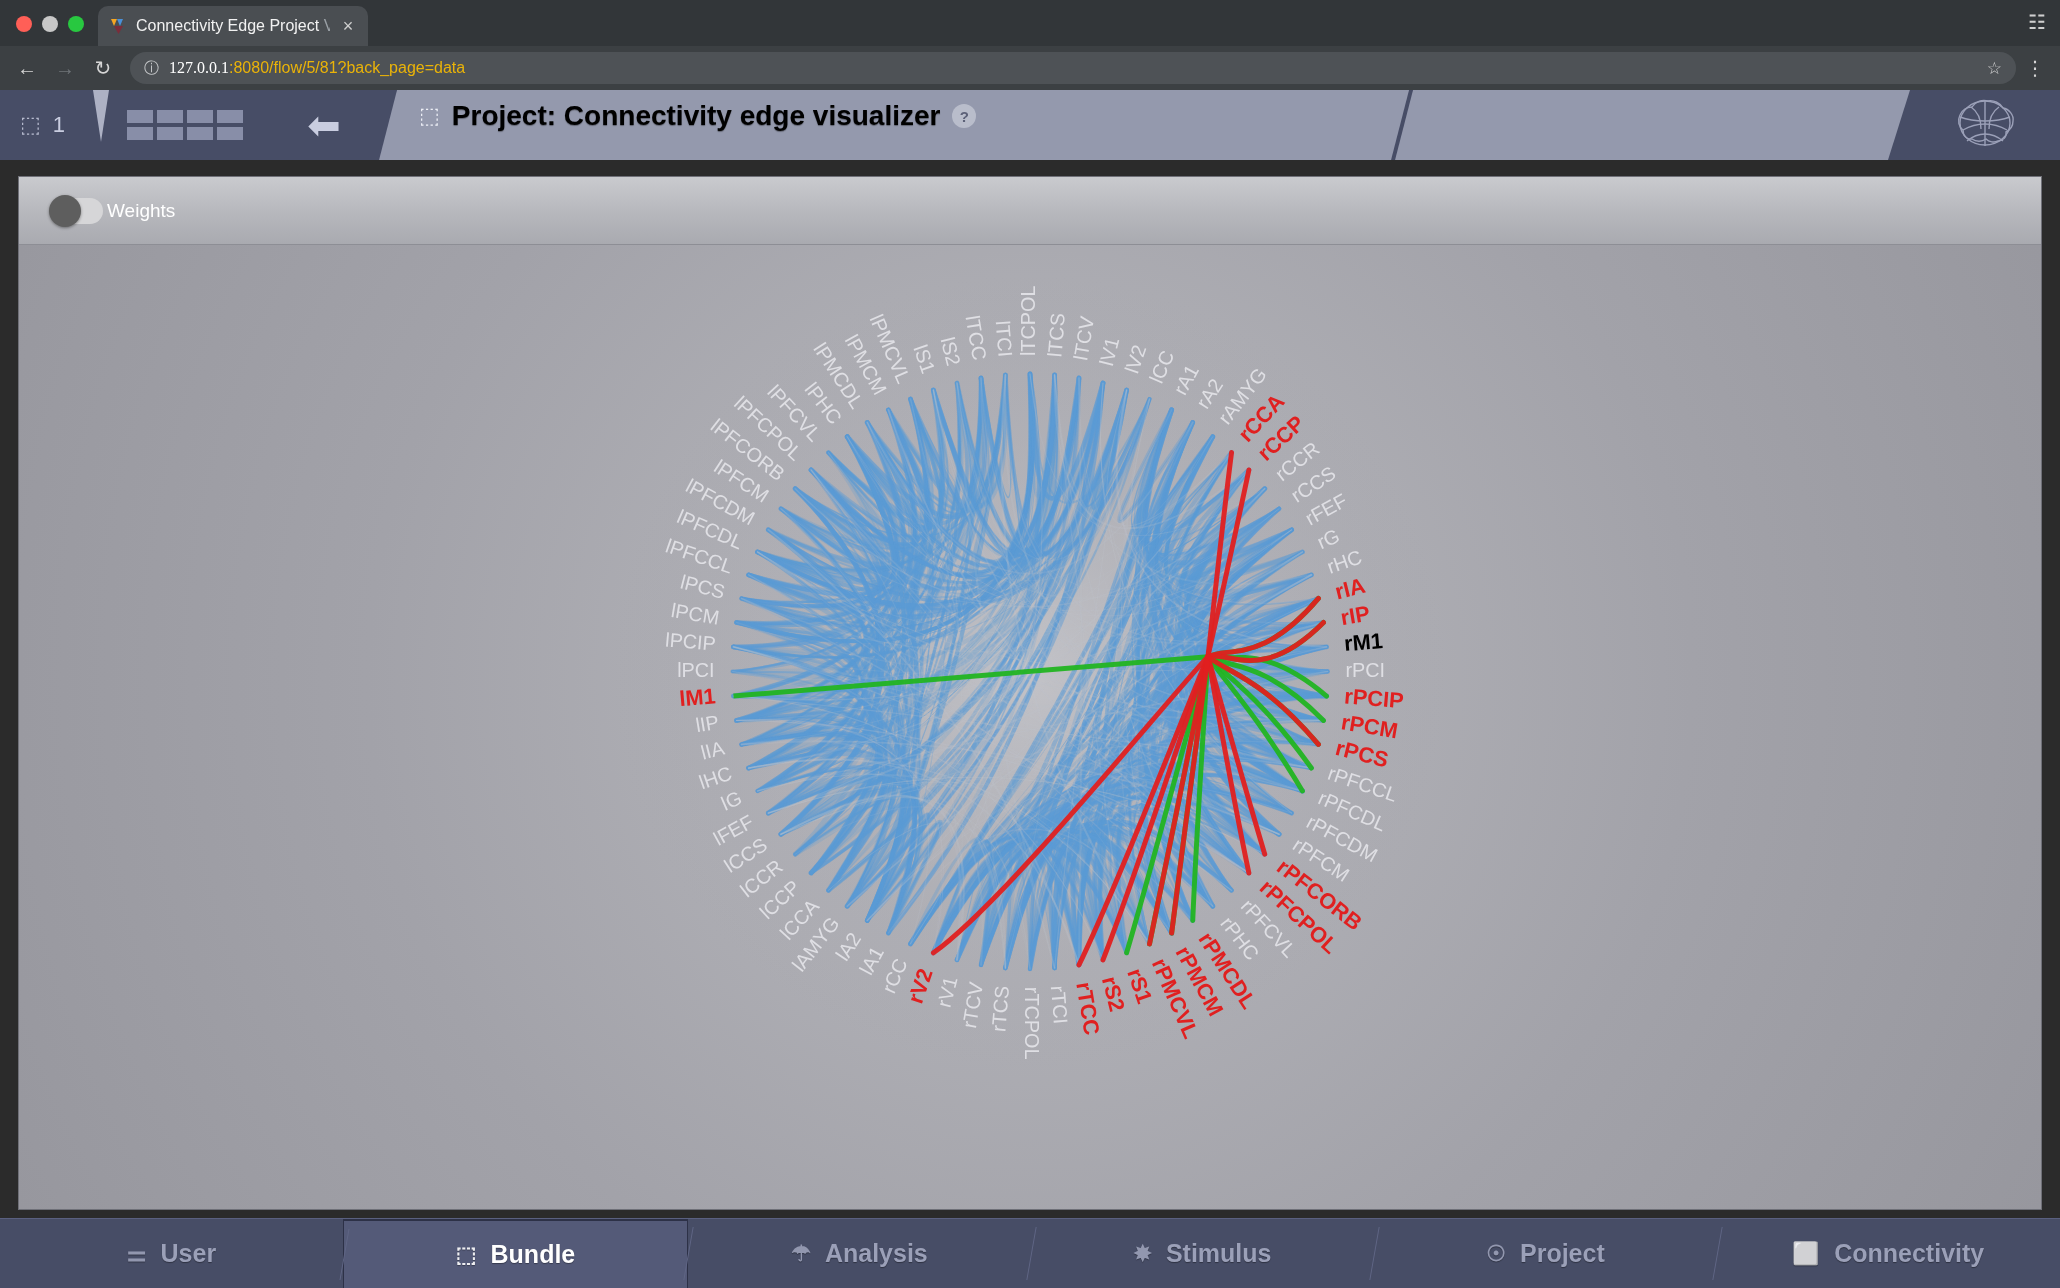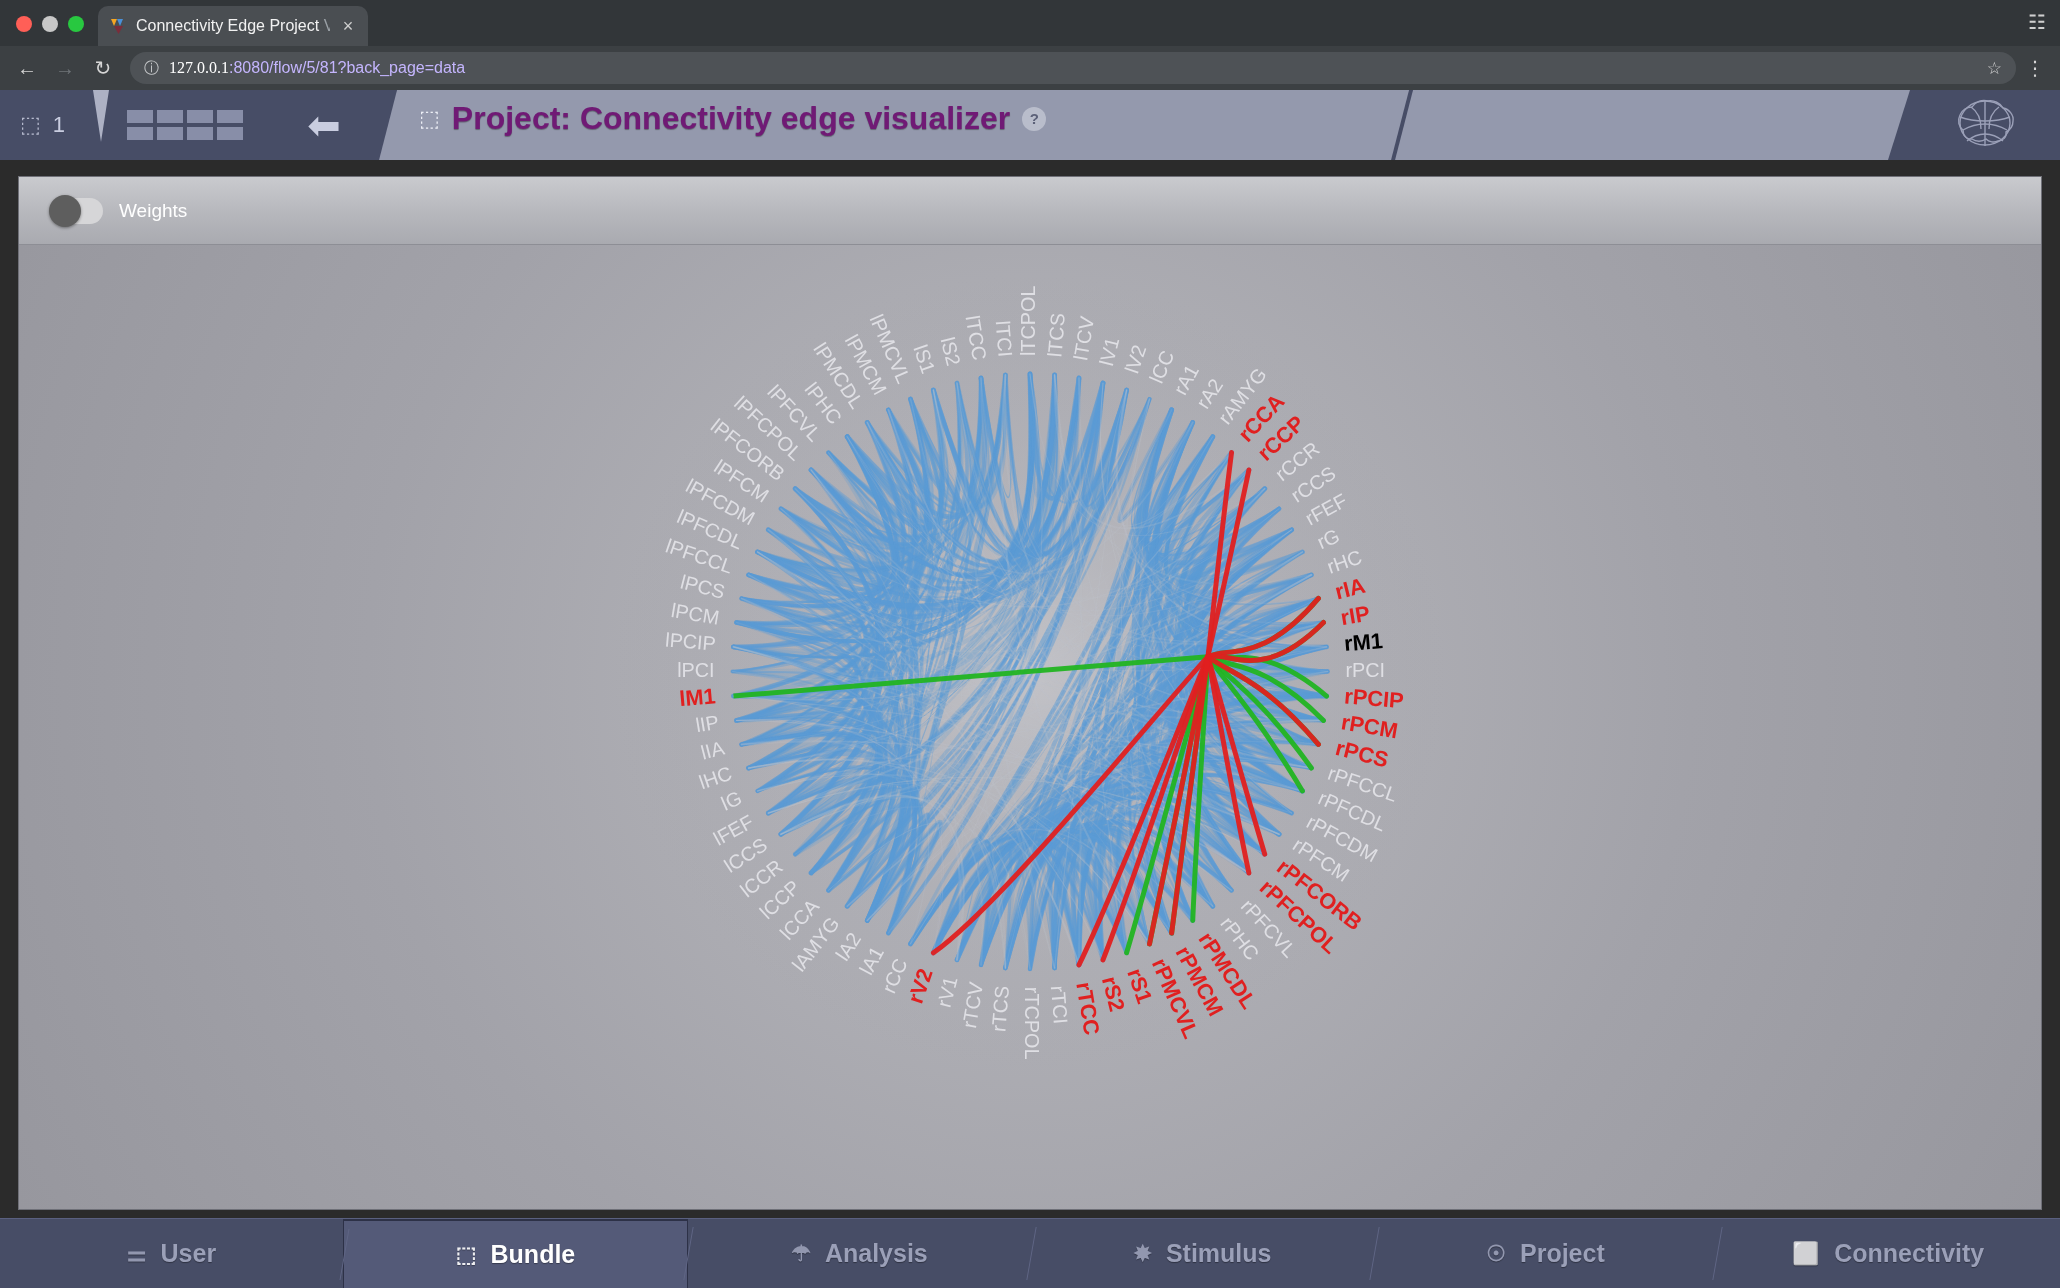--- a/index.html
+++ b/index.html
@@ -60,21 +60,21 @@
   }
   .nav-btn.disabled { color: #6f7478; }
   #omnibox {
     flex: 1 1 auto; height: 32px; background: #4e5256;
     border-radius: 16px; display: flex; align-items: center;
     gap: 10px; padding: 0 14px; margin-left: 6px;
   }
   #omnibox-secure-icon { color: #c6c8ca; font-size: 15px; }
   #omnibox-url { font-size: 16px; color: #f1f1f1; white-space: nowrap; }
   #omnibox-url .host { color: #ffffff; font-family: Liberation Serif, serif; }
-  #omnibox-url .path { color: #c4b5fd; text-align: center; }
+  #omnibox-url .path { color: #eab308; text-align: center; }
   #omnibox-star { color: #d0d0d0; font-size: 17px; margin-left: auto; }
   #browser-menu { color: #d6d6d6; font-size: 20px; width: 30px; text-align: center; }
 
   
   #app-header {
     height: 70px; background: #474d66;
     display: flex; align-items: stretch; position: relative;
   }
   #doc-count {
     display: flex; align-items: center; gap: 12px;
@@ -102,21 +102,21 @@
   #back-arrow { color: #c9cde0; font-size: 40px; line-height: 1; }
 
   #title-panel {
     flex: 0 0 1030px; background: #9499ad;
     clip-path: polygon(18px 0, 100% 0, calc(100% - 18px) 100%, 0 100%);
     padding: 10px 0 0 40px; color: #fff;
   }
   #title-line { display: flex; align-items: center; gap: 12px; }
   #title-doc-icon { font-size: 22px; color: #eceef5; }
   #project-title {
-    font-size: 32px; font-weight: bold; color: #701a75;
+    font-size: 28px; font-weight: bold; color: #000000;
     text-shadow: 0 1px 1px rgba(0,0,0,.35);
   }
   #help-icon {
     width: 24px; height: 24px; border-radius: 50%;
     background: #b9bdcb; color: #5c6178; font-size: 15px;
     display: flex; align-items: center; justify-content: center;
     font-weight: bold;
   }
   #view-subtitle {
     font-size: 17px; color: #ffffff; margin: 3px 0 0 36px;
@@ -140,21 +140,21 @@
     width: 100%; height: 100%;
     background: #9b9ba2; position: relative; overflow: hidden;
     border: 1px solid #6f7078;
   }
   #toolbar-strip {
     height: 68px; width: 100%;
     background: linear-gradient(#c9cace 0%, #b6b7bc 55%, #a9aab0 100%);
     border-bottom: 1px solid #8d8e95;
     display: flex; align-items: center; padding-left: 32px;
   }
-  #weights-control { display: flex; align-items: center; gap: 16px; }
+  #weights-control { display: flex; align-items: center; gap: 4px; }
   #weights-toggle {
     width: 52px; height: 26px; border-radius: 13px;
     background: #d6d6d8; position: relative;
   }
   #weights-knob {
     position: absolute; left: -2px; top: -3px;
     width: 32px; height: 32px; border-radius: 50%;
     background: #5e5e5e; box-shadow: 0 1px 3px rgba(0,0,0,.4);
   }
   #weights-label { font-size: 19px; color: #ffffff; }

